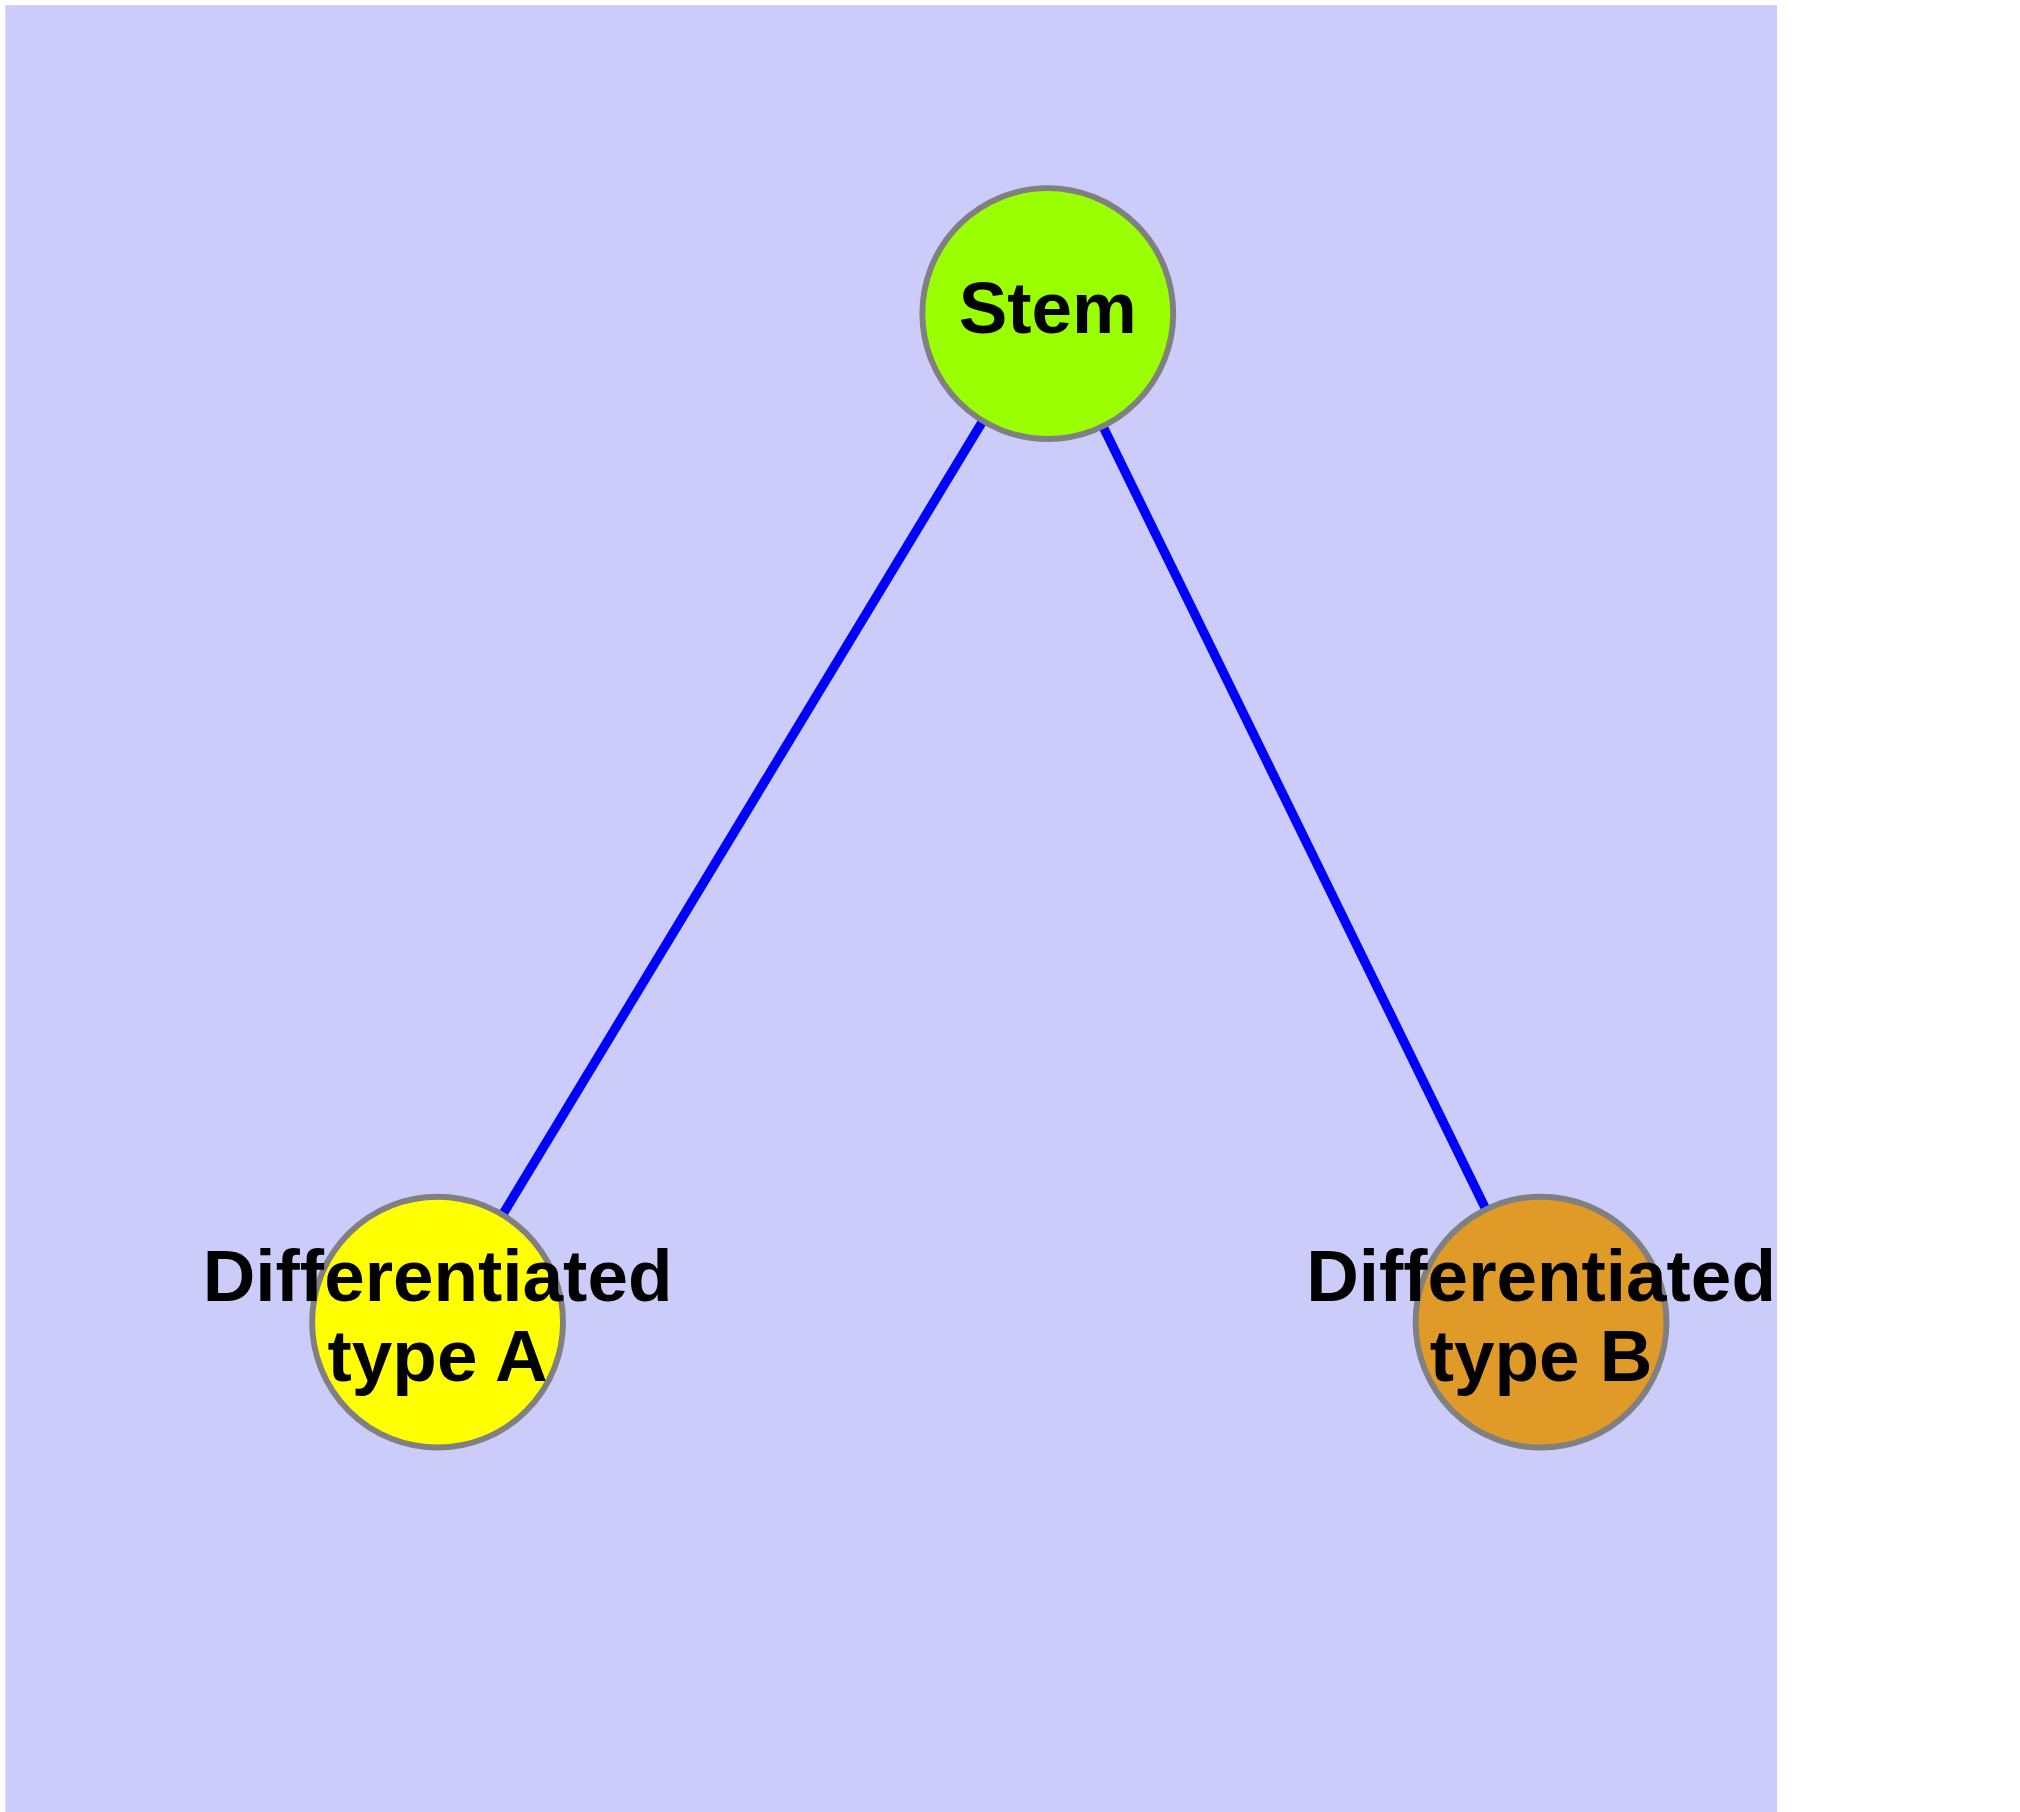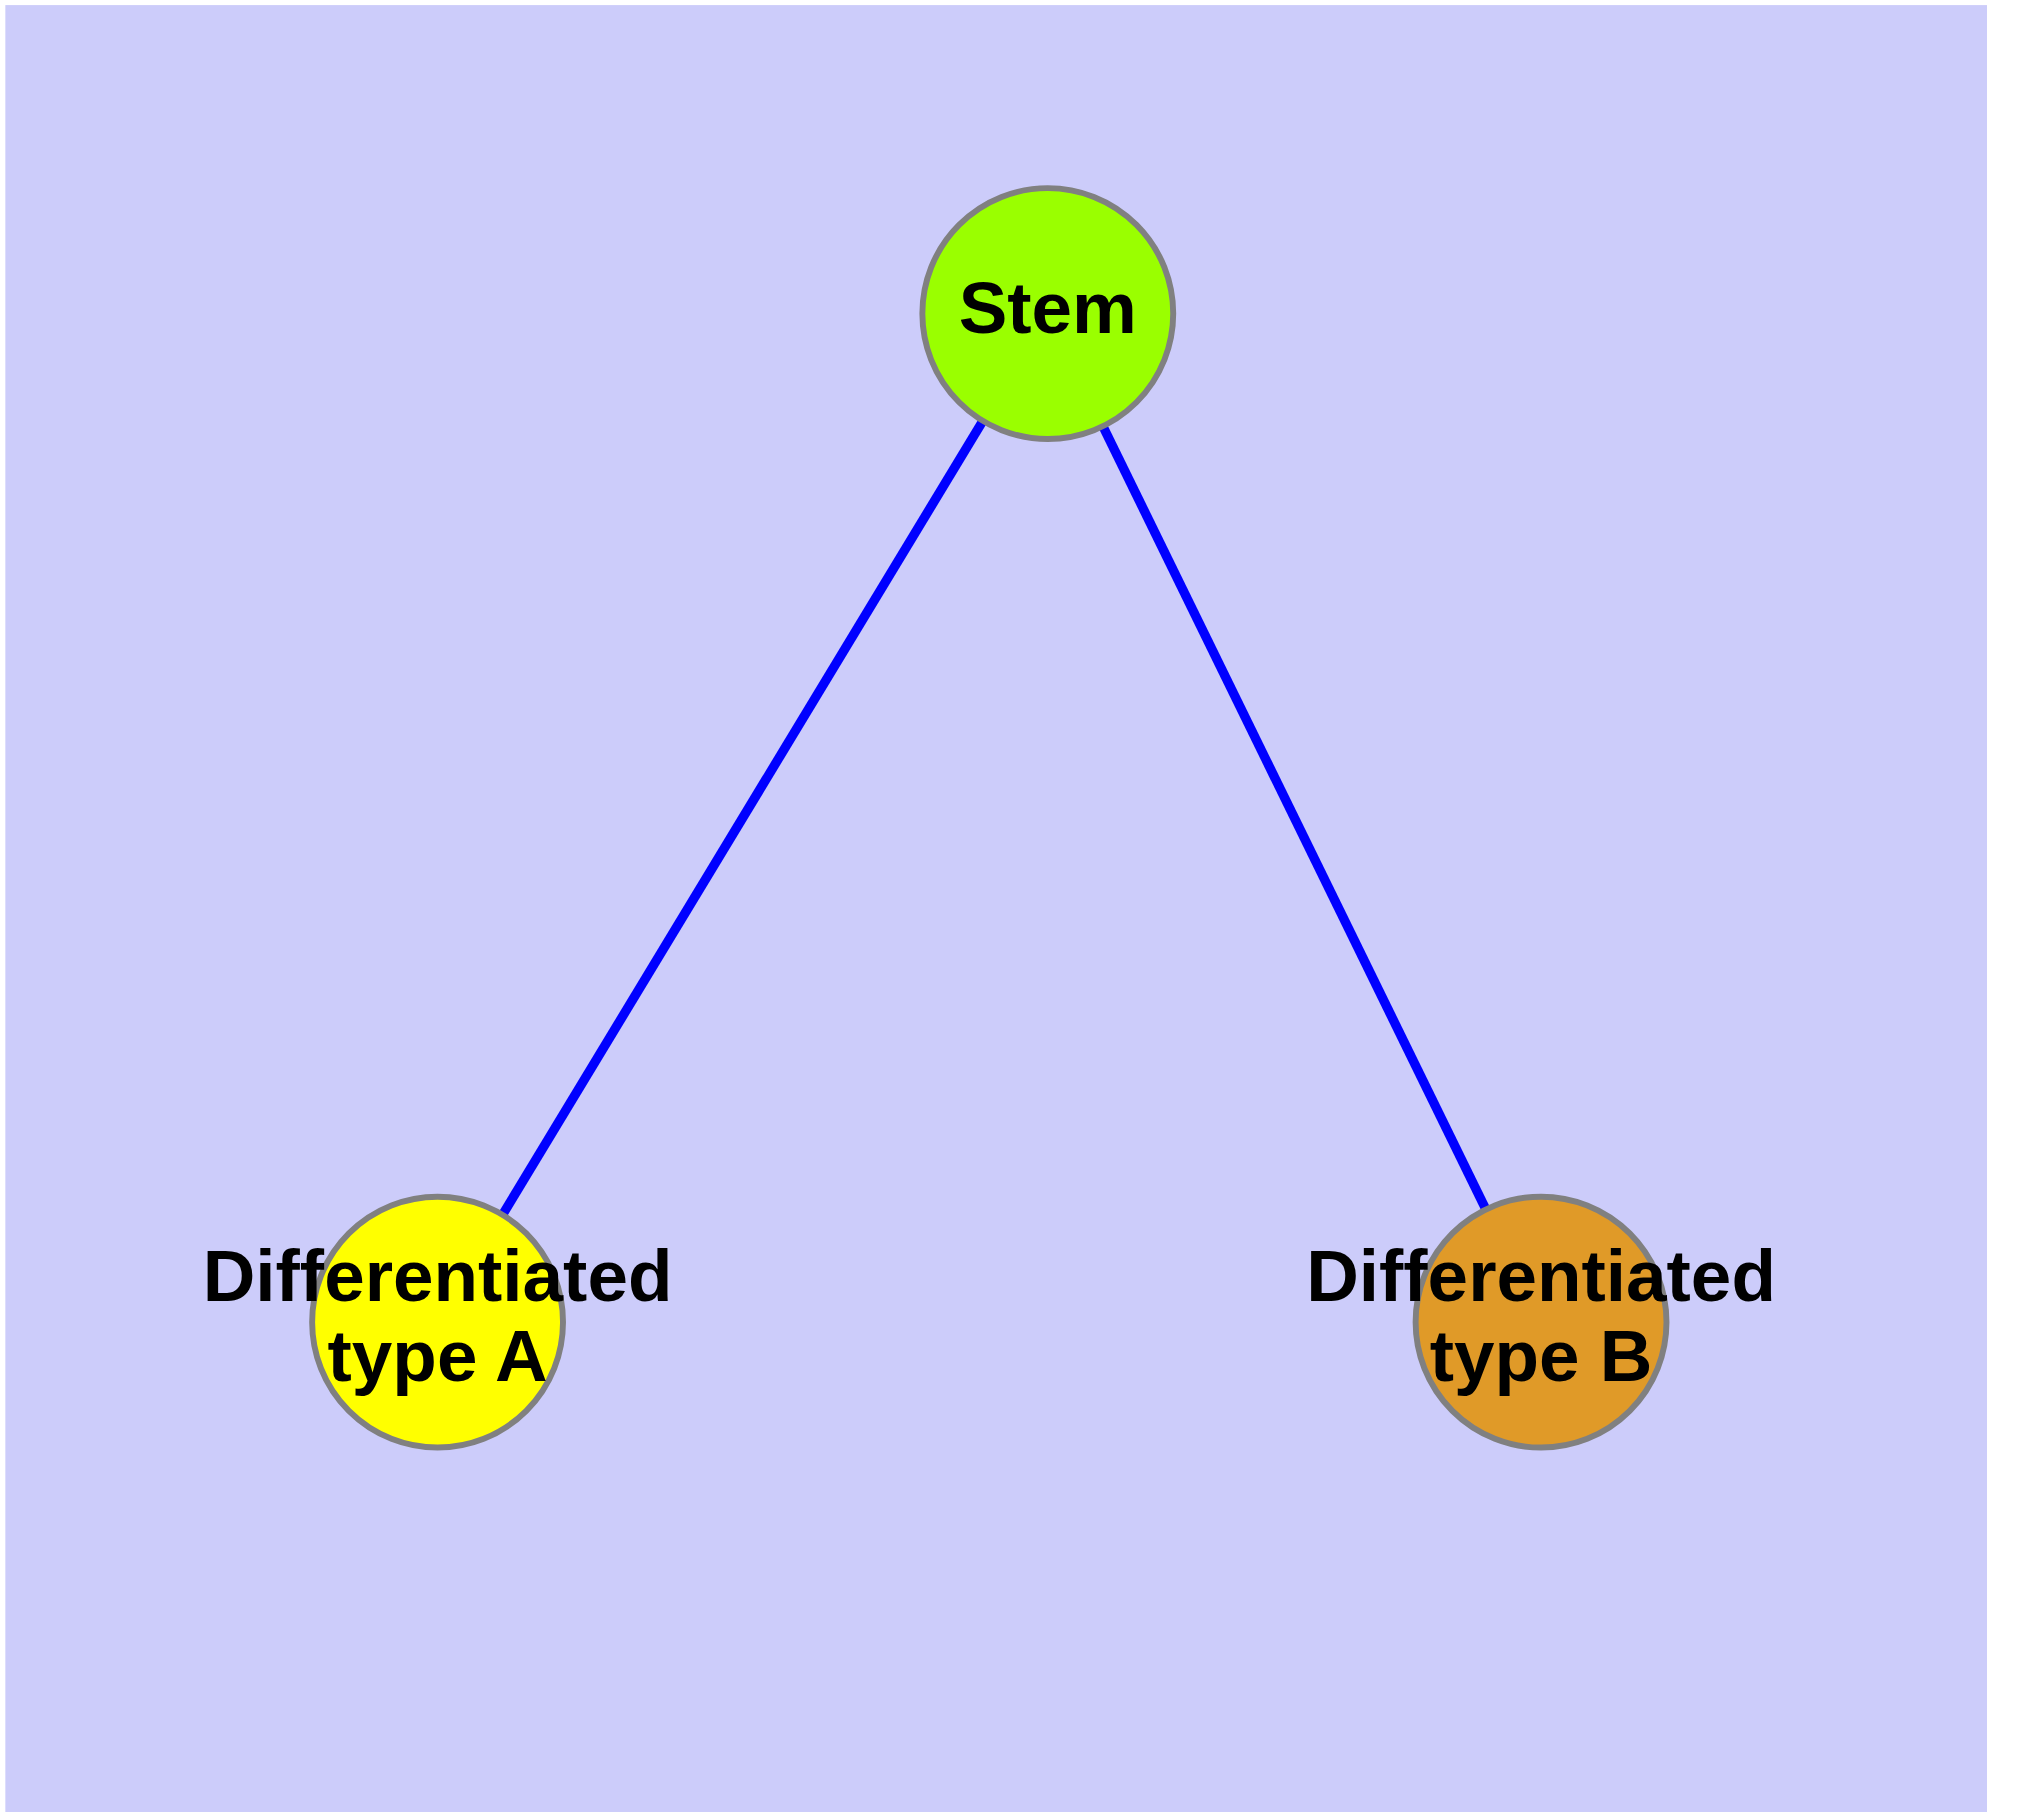--- a/index.html
+++ b/index.html
@@ -28,21 +28,21 @@
     font-weight: bold;
     fill: #000000;
     text-anchor: middle;
     dominant-baseline: middle;
     white-space: pre;
   }
 </style>
 </head>
 <body>
 
-<div id="canvas" style="width: 1987px; height: 1812px; background: rgb(255, 255, 255);">
+<div id="canvas" style="width: 1777px; height: 1812px; background: rgb(255, 255, 255);">
   <svg id="graph-svg" viewBox="0 0 2384 2138" xmlns="http://www.w3.org/2000/svg" style="width: 2021px; height: 1812px;">
     <rect id="bg-rect" x="6" y="6" width="2378" height="2132" fill="#ccccfa"></rect>
     <g id="edges-layer">
         <line x1="1159.3856987882289" y1="496.62641450278846" x2="592.6143012117711" y2="1433.3735854972115" stroke="#0000ff" stroke-width="11" stroke-linecap="butt"></line>
         <line x1="1301.0231369098667" y1="502.95108749611916" x2="1752.9768630901333" y2="1427.0489125038807" stroke="#0000ff" stroke-width="11" stroke-linecap="butt"></line>
       </g>
     <g id="nodes-layer">
         <circle cx="1236" cy="370" r="148" fill="#9aff00" stroke="#808080" stroke-width="7"></circle>
         <circle cx="516" cy="1560" r="148" fill="#ffff00" stroke="#808080" stroke-width="7"></circle>
         <circle cx="1818" cy="1560" r="148" fill="#e09a28" stroke="#808080" stroke-width="7"></circle>

